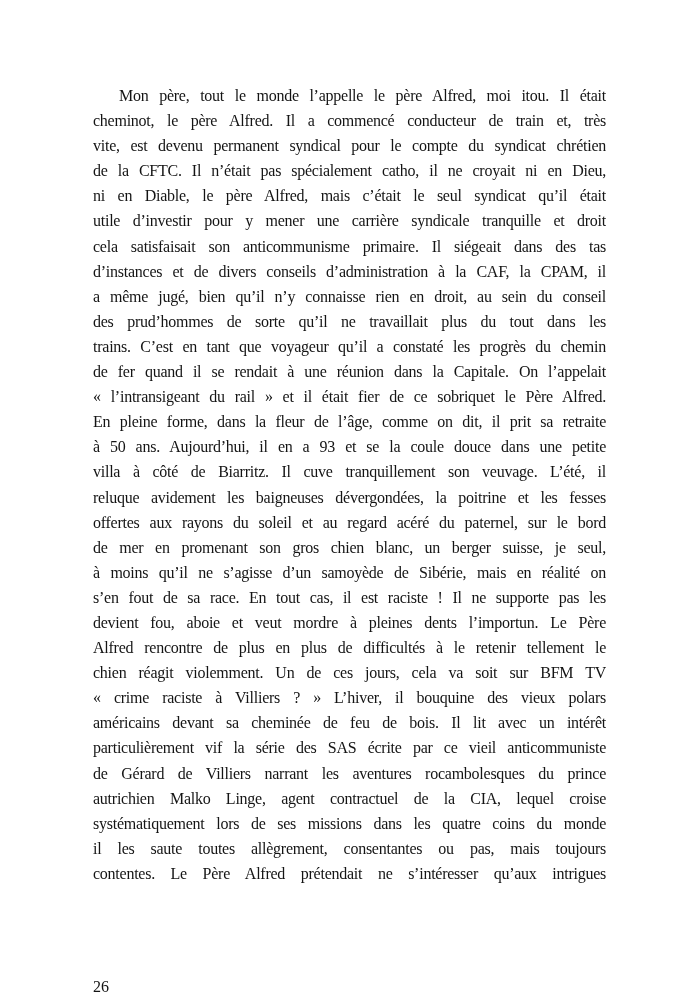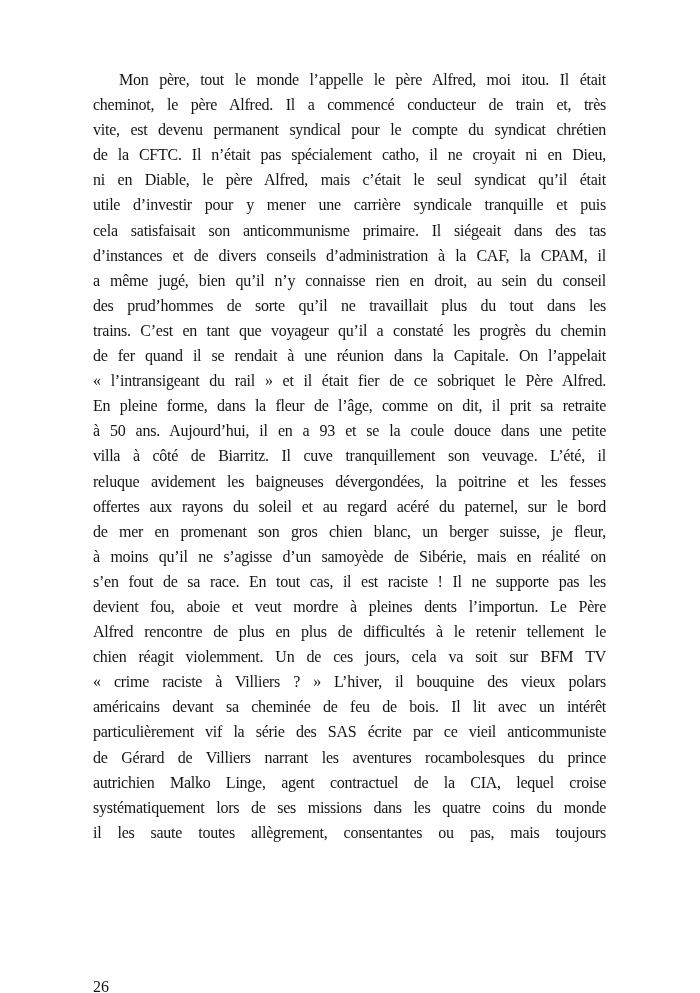--- a/index.html
+++ b/index.html
@@ -12,21 +12,21 @@
     width: 700px;
     height: 993px;
     background: #ffffff;
     font-family: "Liberation Serif", "DejaVu Serif", serif;
     color: #141414;
     overflow: hidden;
   }
   .text-block {
     position: absolute;
     left: 93px;
-    top: 67px;
+    top: 83px;
     width: 513px;
   }
   .line {
     font-size: 16px;
     line-height: 25.1px;
     height: 25.1px;
     letter-spacing: -0.25px;
     text-align: justify;
     text-align-last: justify;
     overflow: hidden;
@@ -46,41 +46,42 @@
 </head>
 <body>
 
 <div class="page">
   <div class="text-block">
     <div class="line indent">Mon père, tout le monde l’appelle le père Alfred, moi itou. Il était</div>
     <div class="line">cheminot, le père Alfred. Il a commencé conducteur de train et, très</div>
     <div class="line">vite, est devenu permanent syndical pour le compte du syndicat chrétien</div>
     <div class="line">de la CFTC. Il n’était pas spécialement catho, il ne croyait ni en Dieu,</div>
     <div class="line">ni en Diable, le père Alfred, mais c’était le seul syndicat qu’il était</div>
-    <div class="line">utile d’investir pour y mener une carrière syndicale tranquille et puis</div>
+    <div class="line">utile d’investir pour y mener une carrière syndicale tranquille et droit</div>
     <div class="line">cela satisfaisait son anticommunisme primaire. Il siégeait dans des tas</div>
     <div class="line">d’instances et de divers conseils d’administration à la CAF, la CPAM, il</div>
     <div class="line">a même jugé, bien qu’il n’y connaisse rien en droit, au sein du conseil</div>
     <div class="line">des prud’hommes de sorte qu’il ne travaillait plus du tout dans les</div>
     <div class="line">trains. C’est en tant que voyageur qu’il a constaté les progrès du chemin</div>
     <div class="line">de fer quand il se rendait à une réunion dans la Capitale. On l’appelait</div>
     <div class="line">« l’intransigeant du rail » et il était fier de ce sobriquet le Père Alfred.</div>
     <div class="line">En pleine forme, dans la fleur de l’âge, comme on dit, il prit sa retraite</div>
     <div class="line">à 50 ans. Aujourd’hui, il en a 93 et se la coule douce dans une petite</div>
     <div class="line">villa à côté de Biarritz. Il cuve tranquillement son veuvage. L’été, il</div>
     <div class="line">reluque avidement les baigneuses dévergondées, la poitrine et les fesses</div>
     <div class="line">offertes aux rayons du soleil et au regard acéré du paternel, sur le bord</div>
-    <div class="line">de mer en promenant son gros chien blanc, un berger suisse, je fleur,</div>
+    <div class="line">de mer en promenant son gros chien blanc, un berger suisse, je seul,</div>
     <div class="line">à moins qu’il ne s’agisse d’un samoyède de Sibérie, mais en réalité on</div>
     <div class="line">s’en fout de sa race. En tout cas, il est raciste ! Il ne supporte pas les</div>
     <div class="line">devient fou, aboie et veut mordre à pleines dents l’importun. Le Père</div>
     <div class="line">Alfred rencontre de plus en plus de difficultés à le retenir tellement le</div>
     <div class="line">chien réagit violemment. Un de ces jours, cela va soit sur BFM TV</div>
     <div class="line">« crime raciste à Villiers ? » L’hiver, il bouquine des vieux polars</div>
     <div class="line">américains devant sa cheminée de feu de bois. Il lit avec un intérêt</div>
     <div class="line">particulièrement vif la série des SAS écrite par ce vieil anticommuniste</div>
     <div class="line">de Gérard de Villiers narrant les aventures rocambolesques du prince</div>
     <div class="line">autrichien Malko Linge, agent contractuel de la CIA, lequel croise</div>
     <div class="line">systématiquement lors de ses missions dans les quatre coins du monde</div>
     <div class="line">il les saute toutes allègrement, consentantes ou pas, mais toujours</div>
+    <div class="line">contentes. Le Père Alfred prétendait ne s’intéresser qu’aux intrigues</div>
   </div>
   <div class="page-number">26</div>
 </div>
 
 </body></html>

